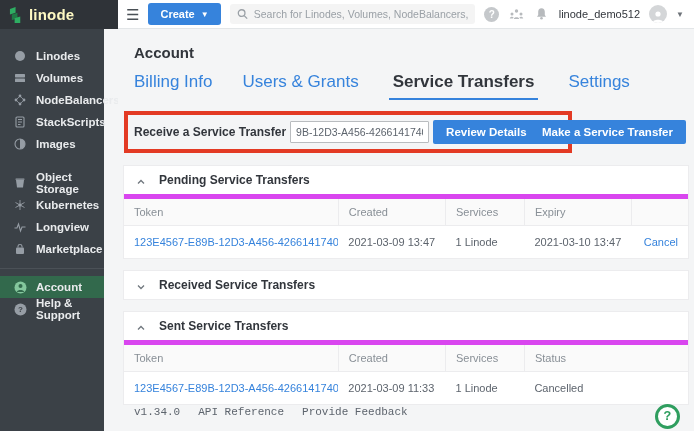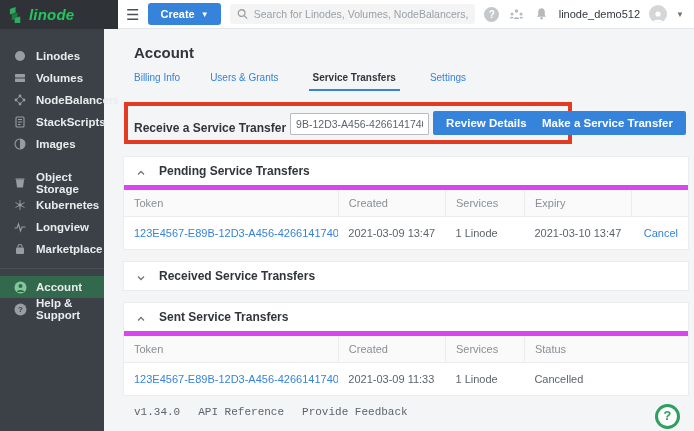--- a/index.html
+++ b/index.html
@@ -3,21 +3,21 @@
 <meta charset="utf-8">
 <style>
   * { margin:0; padding:0; box-sizing:border-box; }
   html,body { width:694px; height:431px; overflow:hidden; }
   body { font-family:"Liberation Sans", sans-serif; background:#f4f5f6; position:relative; }
 
   
   .topbar { position:absolute; top:0; left:0; width:694px; height:29px; display:flex; z-index:5; }
   .logo-area { width:118px; height:29px; background:#2f3338; display:flex; align-items:center; padding-left:9px; gap:5px; flex:none; }
   .logo-glyph { width:15px; height:16px; flex:none; }
-  .logo-text { color:#22c55e; font-weight:bold; font-size:15px; letter-spacing:.2px;font-style:italic; }
+  .logo-text { color:#fef9c3; font-weight:bold; font-size:15px; letter-spacing:.2px; }
   .topbar-right { flex:1; background:#ffffff; border-bottom:1px solid #e3e6e8; display:flex; align-items:center; padding:0 10px 0 8px; gap:9px; }
   .hamburger { font-size:15px; color:#4a5056; cursor:pointer; line-height:1; }
   .create-btn { background:#3683dc; color:#fff; font-size:11px; font-weight:bold; border:none; border-radius:3px; padding:5px 12px; display:flex; align-items:center; gap:6px; cursor:pointer; }
   .create-caret { font-size:8px; }
   .searchbar { flex:1; height:20px; background:#f4f4f4; border-radius:3px; display:flex; align-items:center; padding:0 7px; gap:6px; min-width:0; }
   .searchbar input { border:none; background:transparent; outline:none; font-size:10.5px; color:#6e7379; width:100%; font-family:"Liberation Sans", sans-serif; }
   .searchbar input::placeholder { color:#9aa0a6; }
   .top-ico { width:16px; height:16px; flex:none; display:flex; align-items:center; justify-content:center; cursor:pointer; }
   .qmark-fill { width:15px; height:15px; border-radius:50%; background:#c5c8cb; color:#fff; font-size:10px; font-weight:bold; display:flex; align-items:center; justify-content:center; }
   .username { font-size:11px; color:#32363c; white-space:nowrap; cursor:pointer; }
@@ -30,25 +30,25 @@
   .nav-item .nico { width:14px; height:14px; flex:none; display:flex; align-items:center; justify-content:center; color:#969da5; }
   .nav-gap { height:17px; flex:none; }
   .nav-div { border-top:1px solid #4b5157; margin:8px 0 7px 0; flex:none; }
   .nav-item.active { background:#32694c; }
   .nav-item.active .nico { color:#84c79d; }
 
   
   .main { position:absolute; top:29px; left:118px; width:576px; height:402px; background:#f4f5f6; display:flex; flex-direction:column; padding:0 6px; }
   .page-title { font-size:15px; font-weight:bold; color:#32363c; margin:15px 0 0 10px; }
   .tabs { display:flex; gap:30px; margin:11px 0 0 10px; }
-  .tab { font-size:10px; color:#3683dc; padding-bottom:6px; cursor:pointer; }
+  .tab { font-size:17px; color:#3683dc; padding-bottom:6px; cursor:pointer; }
   .tab.active { color:#32363c; font-weight:bold; border-bottom:2px solid #3683dc; padding-left:4px; padding-right:4px; }
 
   .action-row { display:flex; align-items:center; margin-top:11px; position:relative; }
-  .annotation-box { border:4px solid #e33a24; display:flex; align-items:flex-end; gap:4px; padding:5px 9px 5px 6px; background:transparent; }
+  .annotation-box { border:4px solid #e33a24; display:flex; align-items:center; gap:4px; padding:5px 9px 5px 6px; background:transparent; }
   .receive-label { font-size:12px; font-weight:bold; color:#32363c; white-space:nowrap; }
   .receive-input { width:139px; height:22px; border:1px solid #b9bcbf; border-radius:1px; background:#fff; font-size:10.5px; color:#5d646d; padding:0 5px; font-family:"Liberation Sans", sans-serif; }
   .btn-blue { background:#3683dc; color:#fff; font-size:11.5px; font-weight:bold; border:none; border-radius:2px; padding:6px 13px; cursor:pointer; white-space:nowrap; }
   .qmark-outline { width:15px; height:15px; border-radius:50%; border:1.5px solid #888f96; color:#888f96; font-size:10px; font-weight:bold; display:flex; align-items:center; justify-content:center; cursor:pointer; }
   .make-btn { position:absolute; right:2px; top:50%; transform:translateY(-50%); }
 
   .card { background:#fff; margin-top:13px; box-shadow:0 0 0 1px #ececee; }
   .card-head { display:flex; align-items:flex-end; gap:13px; padding:7px 0 7px 12px; cursor:pointer; }
   .card-title { font-size:12px; font-weight:bold; color:#32363c; }
   .chev { width:10px; height:10px; color:#70777e; flex:none; }

